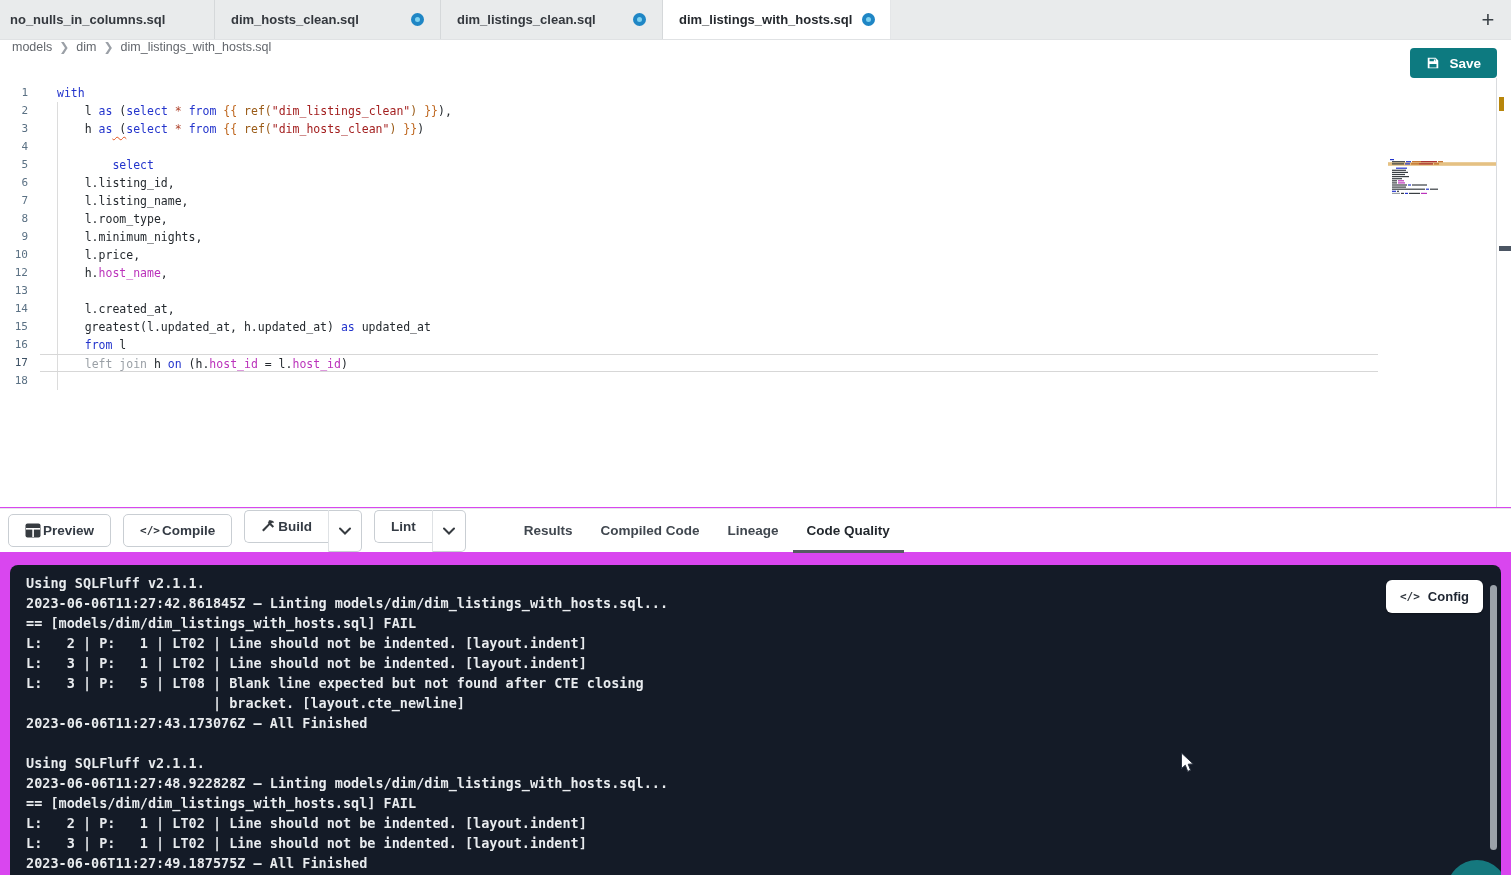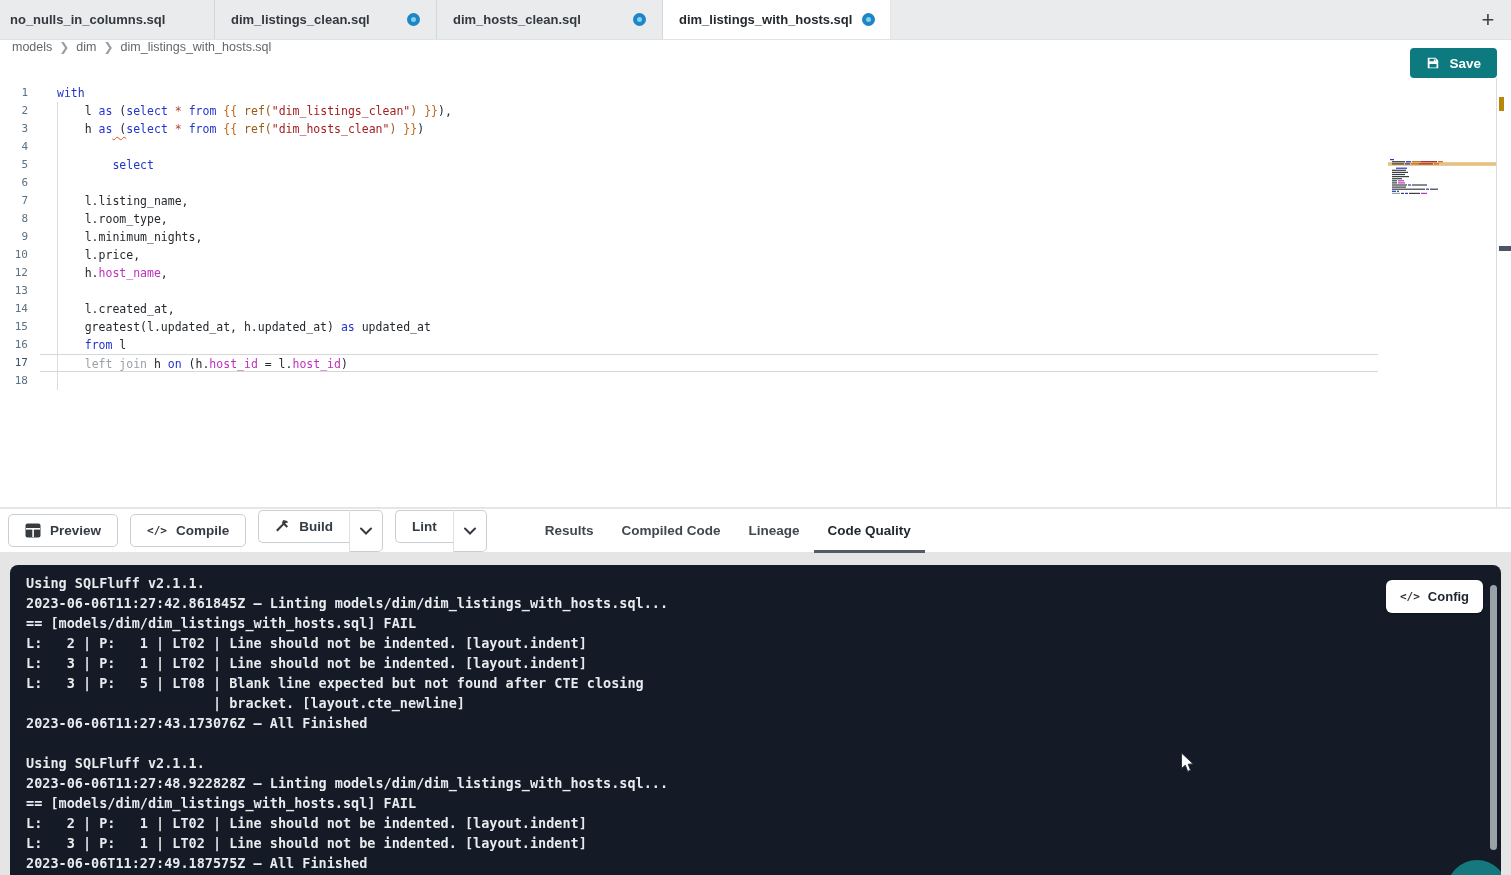--- a/index.html
+++ b/index.html
@@ -1,17 +1,17 @@
 <!DOCTYPE html>
 <html><head>
 <meta charset="utf-8">
 <style>
   * { margin:0; padding:0; box-sizing:border-box; }
   body { font-family:"Liberation Sans", sans-serif; background:#fff; }
-  .screen { position:relative; width:1511px; height:875px; background:#e5e5e5; overflow:hidden; }
+  .screen { position:relative; width:1511px; height:875px; background:#d946ef; overflow:hidden; }
 
   
   .tabbar { position:absolute; left:0; top:0; width:1511px; height:40px; background:#e9ebec; display:flex; align-items:stretch; border-bottom:1px solid #e0e2e4;}
   .tab { display:flex; align-items:center; justify-content:space-between; padding:0 16px; border-right:1px solid #d5d8da; font-size:13px; font-weight:600; color:#34383e; cursor:default; }
   .tab:first-child { padding-left:10px; }
   .tab.active { background:#fff; font-weight:700; color:#24282d; border-right:1px solid #e4e6e8; }
   .mod-dot { width:13px; height:13px; border-radius:50%; background:#7fd2f0; border:4px solid #1f86c5; margin-left:10px; flex:none; }
   .newtab { position:absolute; right:8px; top:5px; width:30px; height:30px; font-size:22px; font-weight:400; color:#3a4046; display:flex; align-items:center; justify-content:center; cursor:pointer; }
 
   
@@ -39,21 +39,21 @@
   .tk-sq { color:#24292e; text-decoration:underline wavy #e2531c 1px; text-underline-offset:3px; text-decoration-skip-ink:none; }
 
   
   .minimap { position:absolute; left:1388px; top:81px; }
   .mm-divider { position:absolute; left:1496px; top:0px; width:1px; height:429px; background:#d9dbde; }
   .ruler-warn { position:absolute; left:1499px; top:19px; width:5px; height:14px; background:#b8860b; }
   .ruler-pos  { position:absolute; left:1499px; top:168px; width:12px; height:5px; background:#4b5563; }
 
   
   .toolbar { position:absolute; left:0; top:508px; width:1511px; height:44px; background:#fff; border-top:1px solid #e4e6e9; display:flex; align-items:center; }
-  .btn { height:33px; background:#fff; border:1px solid #c9ced3; border-radius:5px; display:flex; align-items:center; padding:0 16px; font-size:13.5px; color:#343b44; font-weight:600; gap:9px; cursor:pointer; font-family:"Liberation Sans",sans-serif; }
+  .btn { height:33px; background:#fff; border:1px solid #c9ced3; border-radius:5px; display:flex; align-items:center; padding:0 16px; font-size:13.5px; color:#343b44; font-weight:600; gap:2px; cursor:pointer; font-family:"Liberation Sans",sans-serif; }
   .splitbtn { display:flex; height:42px; }
   .splitbtn .main { border-radius:5px 0 0 5px; border-right:none; }
   .splitbtn .chev { width:34px; border:1px solid #c9ced3; border-left:1px solid #dfe2e5; border-radius:0 5px 5px 0; background:#fff; display:flex; align-items:center; justify-content:center; cursor:pointer; }
   .codeicon { font-family:"DejaVu Sans Mono",monospace; font-size:11px; font-weight:700; color:#2f353c; }
   .paneltabs { display:flex; margin-left:44px; gap:0; height:44px; align-items:center; }
   .ptab { padding:6px 14px; font-size:13.5px; color:#40474f; font-weight:600; height:44px; display:flex; align-items:center; cursor:pointer; position:relative; }
   .ptab.active { color:#23282e; }
   .ptab.active::after { content:""; position:absolute; left:0; right:0; bottom:0; height:3px; background:#565b62; }
 
   
@@ -67,26 +67,26 @@
 </style>
 </head>
 <body>
 
 <div class="screen">
 
   <div class="tabbar" id="tabbar">
       <div class="tab" style="width: 215px;">
         <span>no_nulls_in_columns.sql</span>
       </div>
+      <div class="tab" style="width: 226px;">
+        <span>dim_hosts_clean.sql</span>
+        <span class="mod-dot"></span>
+      </div>
       <div class="tab" style="width: 222px;">
         <span>dim_listings_clean.sql</span>
-        <span class="mod-dot"></span>
-      </div>
-      <div class="tab" style="width: 226px;">
-        <span>dim_hosts_clean.sql</span>
         <span class="mod-dot"></span>
       </div>
       <div class="tab active" style="width: 228px;">
         <span>dim_listings_with_hosts.sql</span>
         <span class="mod-dot"></span>
       </div>
     </div>
   <div class="newtab">+</div>
 
   <div class="crumbrow">
@@ -166,20 +166,21 @@
       <div class="eline">
         <span class="gut">4</span>
         <span class="code"></span>
       </div>
       <div class="eline">
         <span class="gut">5</span>
         <span class="code"><span class="tk-kw">        select</span></span>
       </div>
       <div class="eline">
         <span class="gut">6</span>
+        <span class="code"><span class="tk-id">    l.listing_id,</span></span>
       </div>
       <div class="eline">
         <span class="gut">7</span>
         <span class="code"><span class="tk-id">    l.listing_name,</span></span>
       </div>
       <div class="eline">
         <span class="gut">8</span>
         <span class="code"><span class="tk-id">    l.room_type,</span></span>
       </div>
       <div class="eline">

